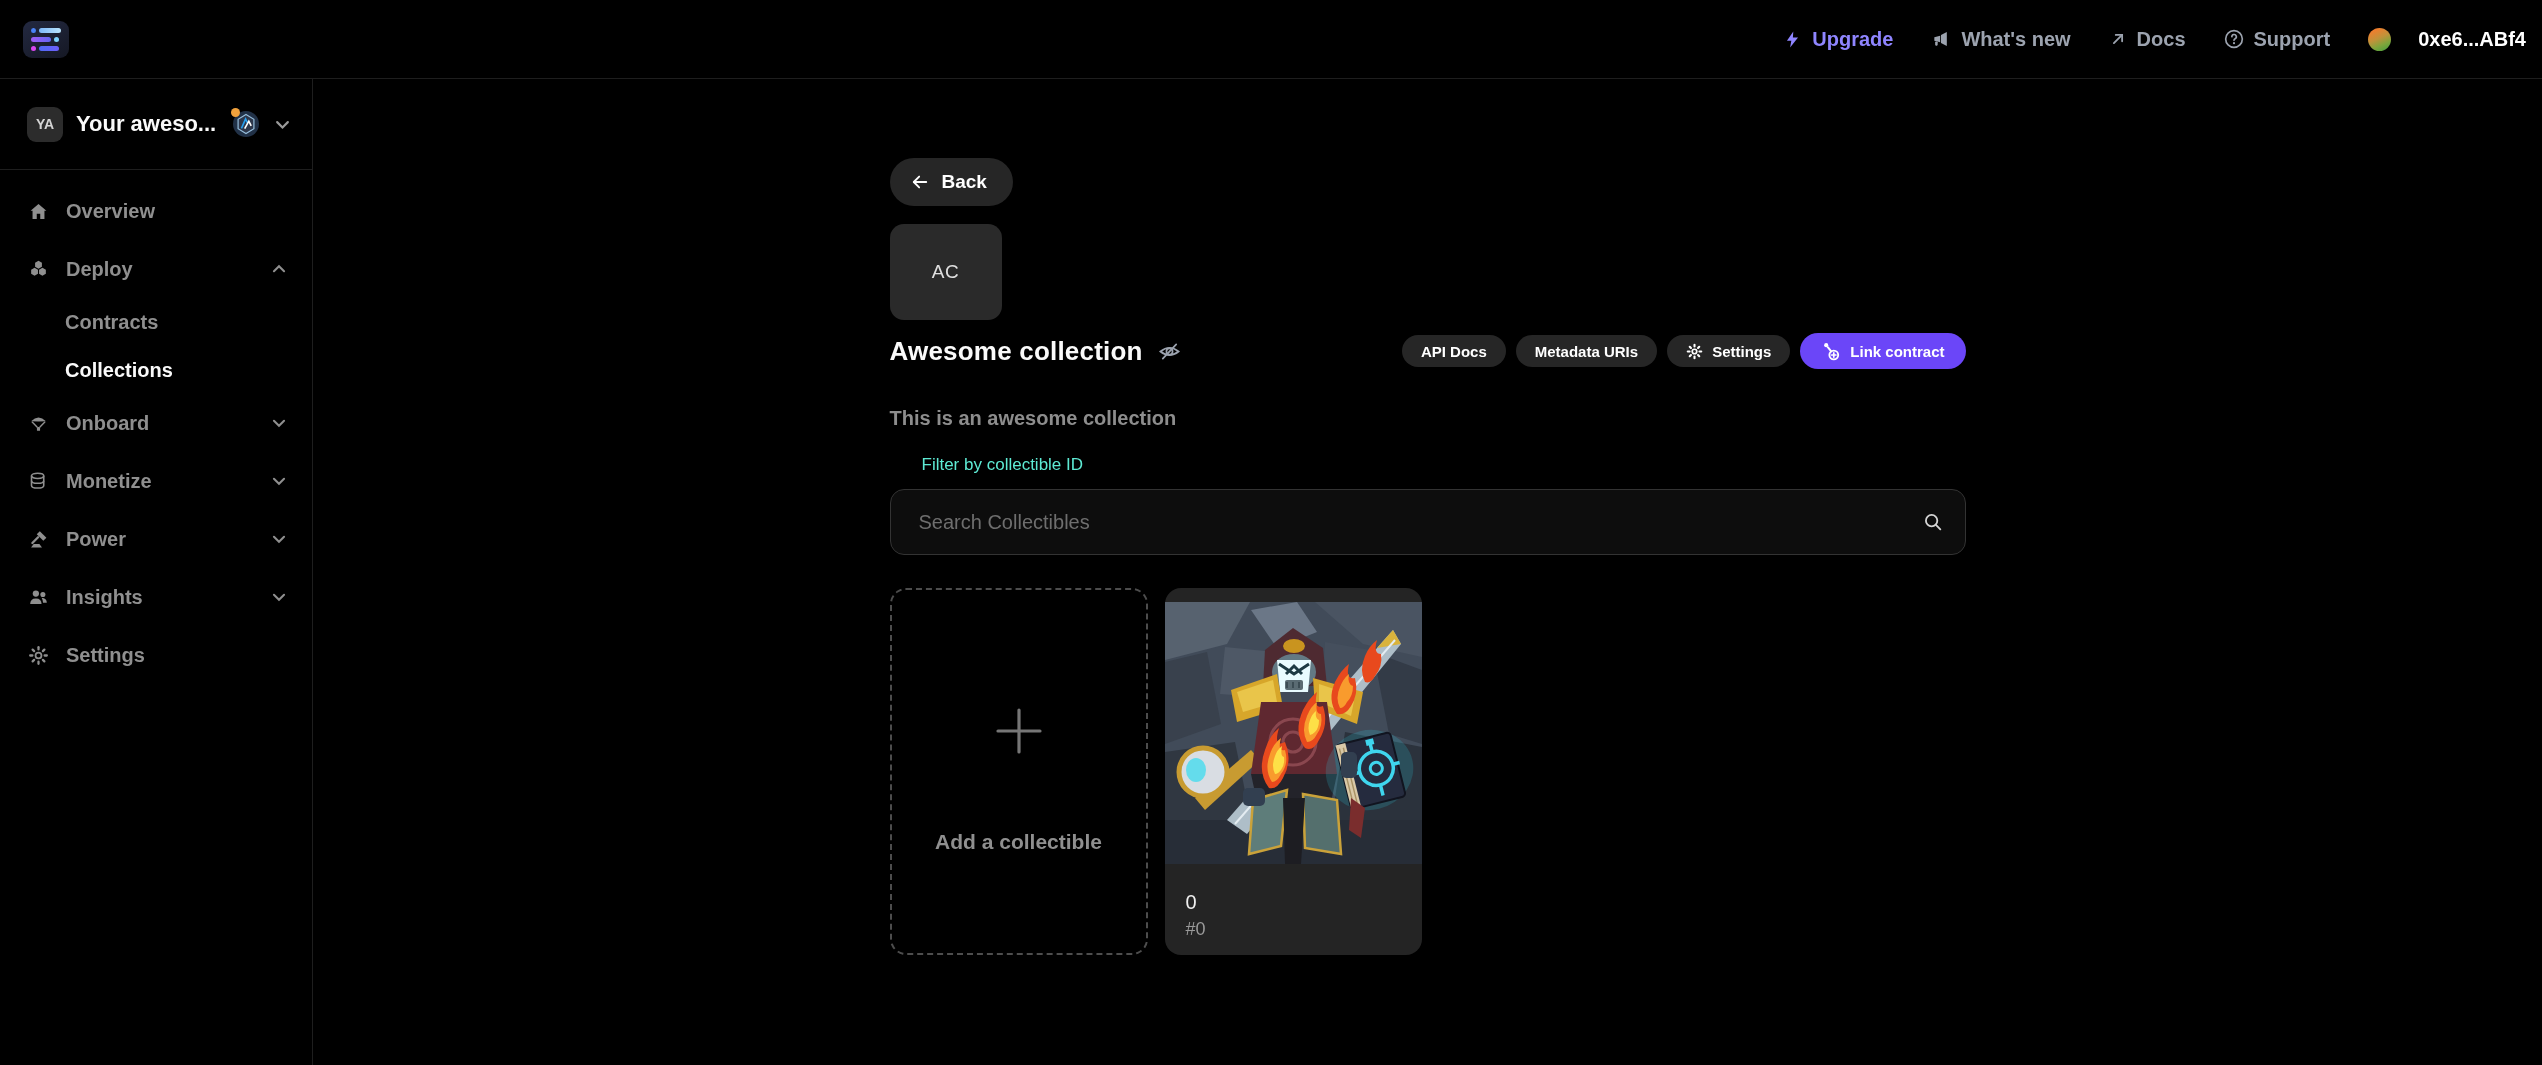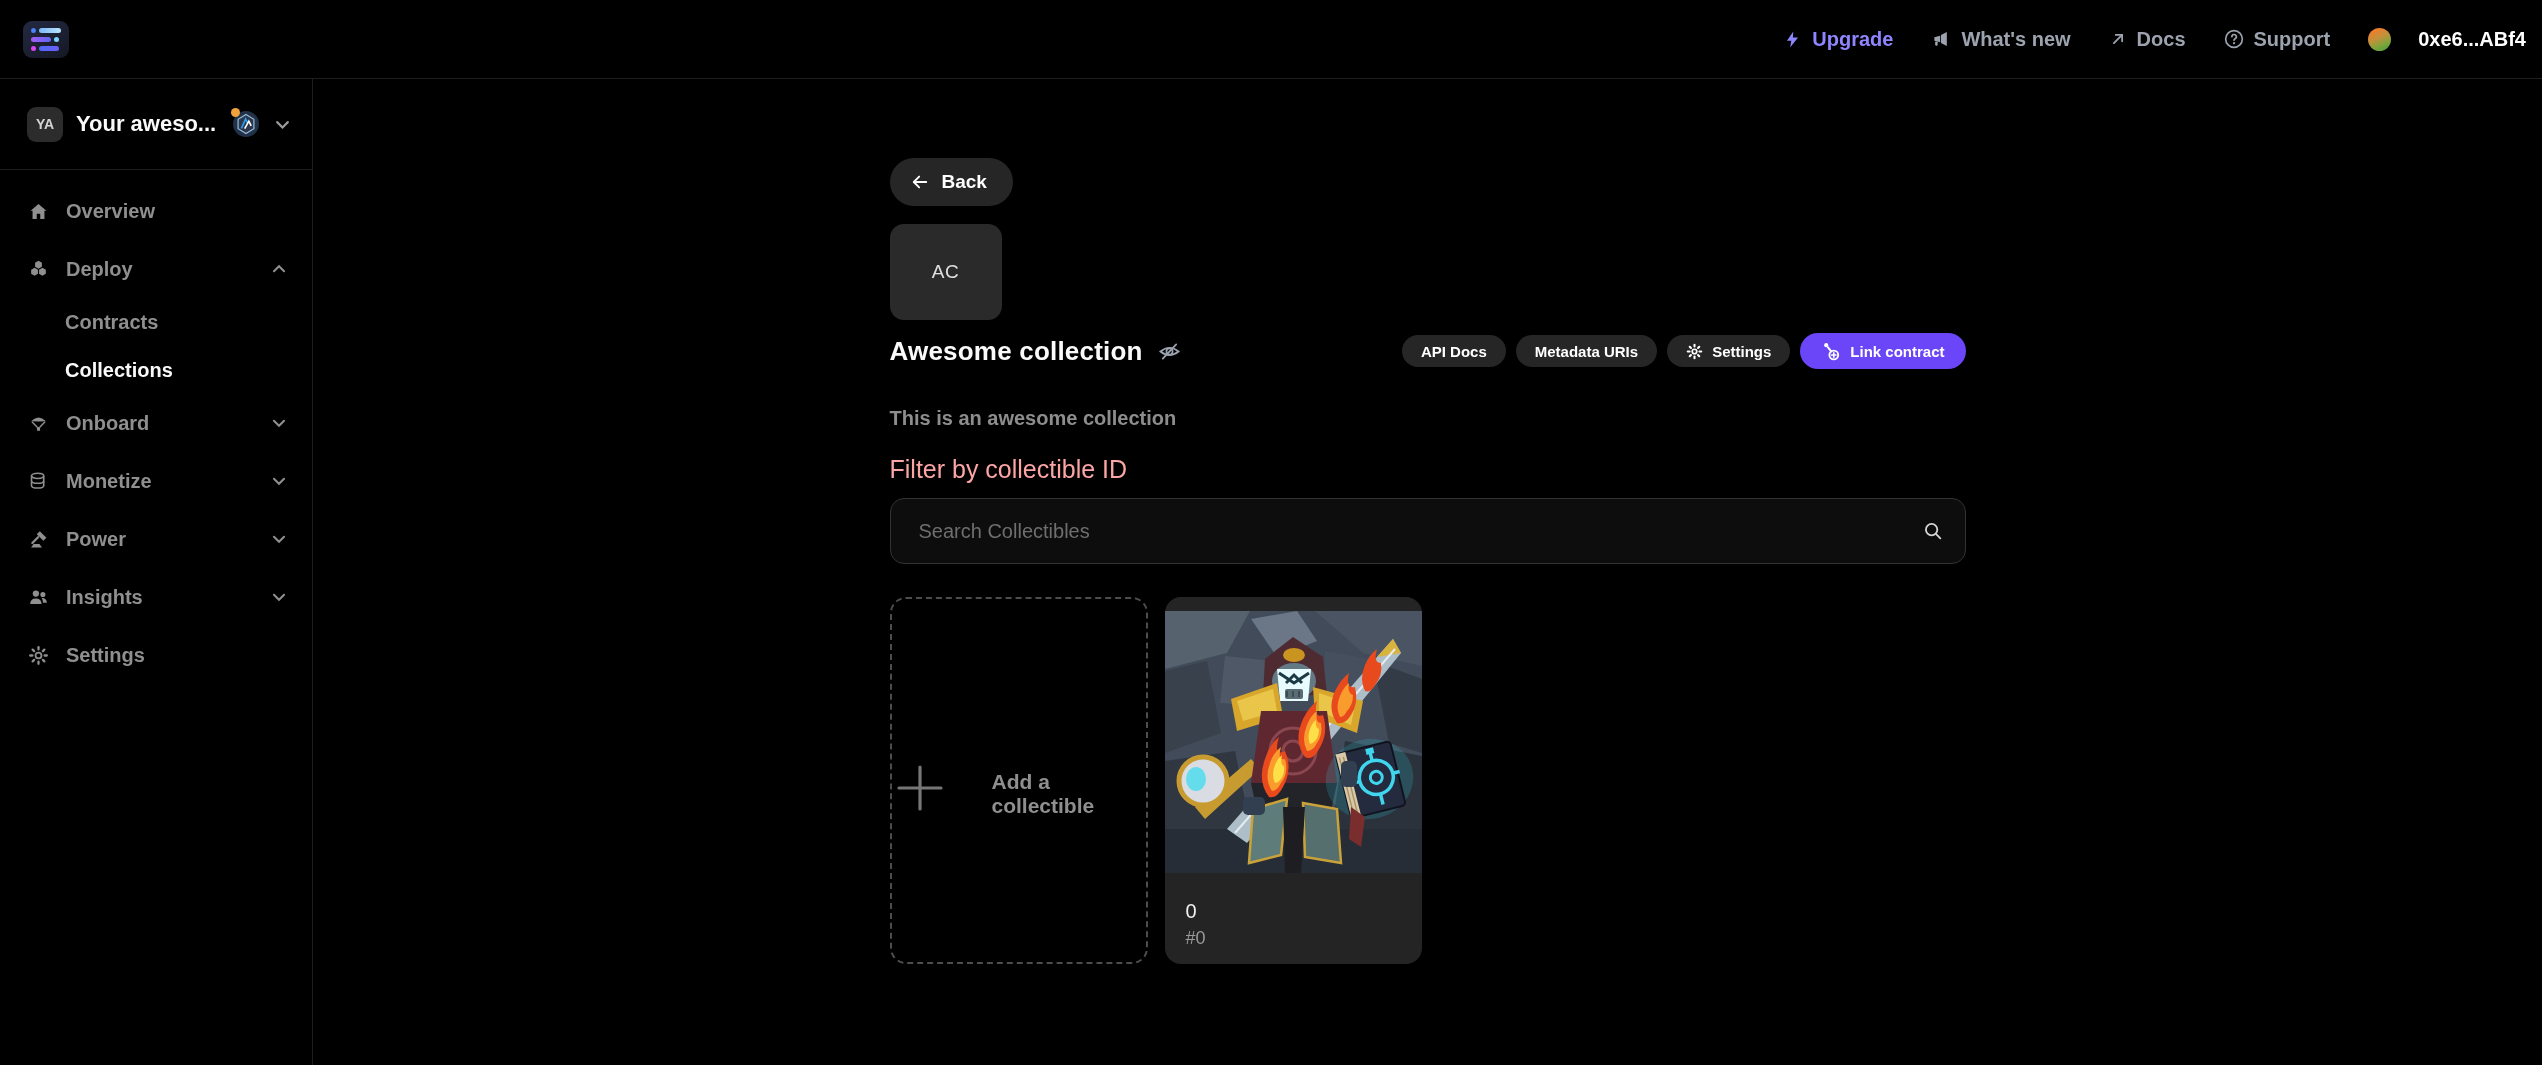--- a/index.html
+++ b/index.html
@@ -60,30 +60,30 @@
     letter-spacing:.5px; display:flex; align-items:center; justify-content:center; }
   .title-row { margin-top:13px; display:flex; align-items:center; }
   .page-title { font-size:26px; font-weight:700; color:#fafafa; letter-spacing:.2px; }
   .eye-btn { margin-left:15px; cursor:pointer; display:flex; }
   .toolbar { margin-left:auto; display:flex; align-items:center; gap:10px; }
   .pill { height:32px; padding:0 19px; border-radius:17px; background:#262626;
     display:inline-flex; align-items:center; gap:9px; color:#fff; font-size:15px;
     font-weight:700; cursor:pointer; white-space:nowrap; }
   .pill.primary { height:36px; padding:0 21px; border-radius:19px; background:#6b46f8; }
   .subtitle { margin-top:38px; font-size:20px; font-weight:700; color:#8d8d8d; }
-  .filter-label { margin-top:25px; font-size:25px; color:#fca5a5; }
+  .filter-label { margin-top:25px; font-size:17px; color:#5eead4;margin-left:32px; }
   .search-wrap { position:relative; margin-top:14px; }
   .search-input { width:1076px; height:66px; background:#0d0d0d;
     border:1px solid #333; border-radius:14px; color:#e5e5e5; font-size:20px;
     font-family:"Liberation Sans","DejaVu Sans",sans-serif; padding:0 64px 0 28px; outline:none; }
   .search-input::placeholder { color:#6e6e6e; }
   .search-icon { position:absolute; right:22px; top:22px; }
   .cards { margin-top:33px; display:flex; gap:17px; }
   .add-card { width:258px; height:367px; border:2px dashed #4d4d4d; border-radius:16px;
-    display:flex; flex-direction:row; align-items:center; justify-content:center;
+    display:flex; flex-direction:column; align-items:center; justify-content:center;
     cursor:pointer;gap:44px; }
   .add-card .plus { margin-top:14px; }
   .add-label { margin-top:27px; font-size:21px; font-weight:700; color:#8f8f8f; }
   .nft-card { width:257px; height:367px; border-radius:16px; background:#242424;
     overflow:hidden; cursor:pointer; display:flex; flex-direction:column; }
   .nft-media { margin-top:14px; width:257px; height:262px; flex:0 0 auto; }
   .nft-footer { padding:27px 21px 0 21px; }
   .nft-name { font-size:20px; color:#f0f0f0; }
   .nft-token { margin-top:5px; font-size:18px; color:#9a9a9a; }
 </style>

